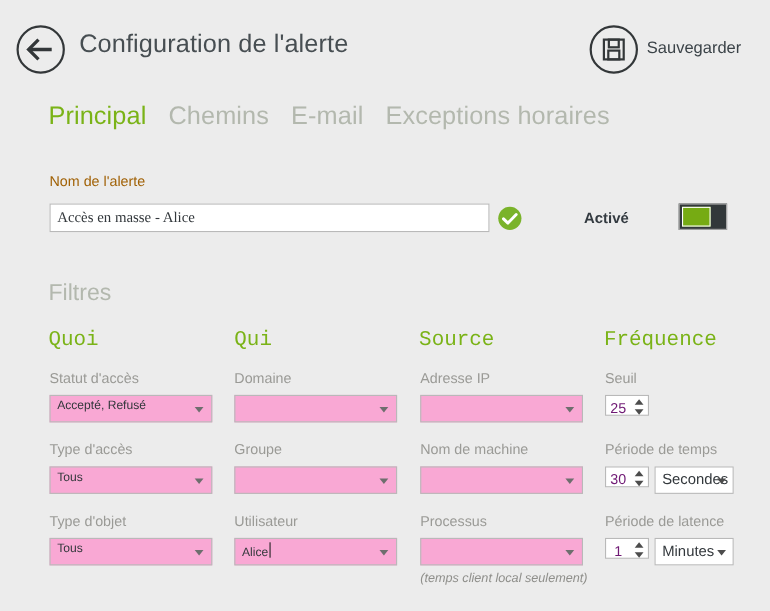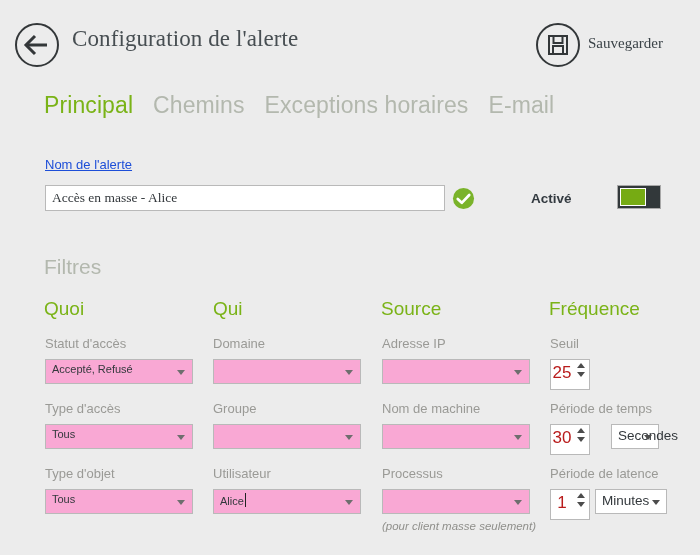--- a/index.html
+++ b/index.html
@@ -13,21 +13,21 @@
     font-family: "Liberation Sans", sans-serif;
     color: #3b3b3b;
     overflow: hidden;
     position: relative;
   }
 
   
   #header {
     position: absolute;
     left: 0; top: 0;
-    width: 700px; height: 88px; font-family: Liberation Serif, serif;
+    width: 700px; height: 88px;
   }
   .circle-btn {
     position: absolute;
     width: 44px; height: 44px;
     border: 2px solid #333739;
     border-radius: 50%;
     box-sizing: border-box;
     background: transparent;
     cursor: pointer;
   }
@@ -68,22 +68,21 @@
     cursor: pointer;
     letter-spacing: 0.1px;
   }
   .tab.active { color: #7ab317; }
 
   
   #alert-name-label {
     position: absolute;
     left: 45px; top: 157px;
     font-size: 13px;
-    color: #1d4ed8;
-    text-decoration: underline;
+    color: #a16207;
   }
   #alert-name-input {
     position: absolute;
     left: 45px; top: 185px;
     width: 400px; height: 26px;
     box-sizing: border-box;
     border: 1px solid #b9b9b9;
     background: #ffffff;
     font-family: Liberation Serif, serif;
     font-size: 13.5px;
@@ -126,20 +125,21 @@
     left: 44px; top: 255px;
     font-size: 21px;
     color: #b3b8ae;
   }
 
   .col-title {
     position: absolute;
     font-size: 19px;
     color: #7ab317;
     top: 298px;
+    font-family: Liberation Mono, monospace;
   }
 
   .field-label {
     position: absolute;
     font-size: 13px;
     color: #9a9a96;
     white-space: nowrap;
     text-align: right;
   }
   .combo {
@@ -171,26 +171,26 @@
     right: 7px; top: 10px;
     width: 0; height: 0;
     border-left: 4px solid transparent;
     border-right: 4px solid transparent;
     border-top: 5px solid #6e6e6e;
   }
 
   
   .spin {
     position: absolute;
-    height: 31px;
+    height: 19px;
     box-sizing: border-box;
     border: 1px solid #b9b9b9;
     background: #ffffff;
-    font-size: 17px;
-    color: #b91c1c;
+    font-size: 13px;
+    color: #701a75;
   }
   .spin .num {
     position: absolute;
     left: 0; right: 16px; top: 3px;
     text-align: center;
     white-space: nowrap;
   }
   .spin .arrows {
     position: absolute;
     right: 4px; top: 3px;
@@ -265,22 +265,22 @@
       <rect x="15" y="21" width="10" height="8" fill="none" stroke="#333739" stroke-width="2"></rect>
     </svg>
   </div>
 
   <div id="save-label">Sauvegarder</div>
 </div>
 
 <div id="tabs">
   <div class="tab active">Principal</div>
   <div class="tab">Chemins</div>
+  <div class="tab">E-mail</div>
   <div class="tab">Exceptions horaires</div>
-  <div class="tab">E-mail</div>
 </div>
 
 <div id="alert-name-label">Nom de l'alerte</div>
 <input id="alert-name-input" type="text" value="Accès en masse - Alice" style="">
 
 <svg id="valid-check-icon" viewBox="0 0 24 24">
   <circle cx="12" cy="12" r="11" fill="#7ab32a"></circle>
   <polyline points="6,12.5 10.2,16.5 18,8.3" fill="none" stroke="#ffffff" stroke-width="2.8" stroke-linecap="round" stroke-linejoin="round"></polyline>
 </svg>
 
@@ -342,40 +342,40 @@
 <div class="combo" style="left:382px; top:424px; width:148px">
   <span class="val"></span>
   <span class="caret"></span>
 </div>
 
 <div class="field-label" style="left:382px; top:466px">Processus</div>
 <div class="combo" style="left:382px; top:489px; width:148px">
   <span class="val"></span>
   <span class="caret"></span>
 </div>
-<div id="processus-note">(pour client masse seulement)</div>
+<div id="processus-note">(temps client local seulement)</div>
 
 <div class="field-label" style="left:550px; top:336px">Seuil</div>
 <div class="spin" style="left:550px; top:359px; width:40px">
   <span class="num">25</span>
   <span class="arrows">
       <i class="up"></i>
       <i class="dn"></i>
     </span>
 </div>
 
 <div class="field-label" style="left:550px; top:401px">Période de temps</div>
 <div class="spin" style="left:550px; top:424px; width:40px">
   <span class="num">30</span>
   <span class="arrows">
       <i class="up"></i>
       <i class="dn"></i>
     </span>
 </div>
-<div class="unit" style="left:611px; top:424px; width:48px">
+<div class="unit" style="left:595px; top:424px; width:72px">
   <span class="val">Secondes</span>
   <span class="caret"></span>
 </div>
 
 <div class="field-label" style="left:550px; top:466px">Période de latence</div>
 <div class="spin" style="left:550px; top:489px; width:40px">
   <span class="num">1</span>
   <span class="arrows">
       <i class="up"></i>
       <i class="dn"></i>

